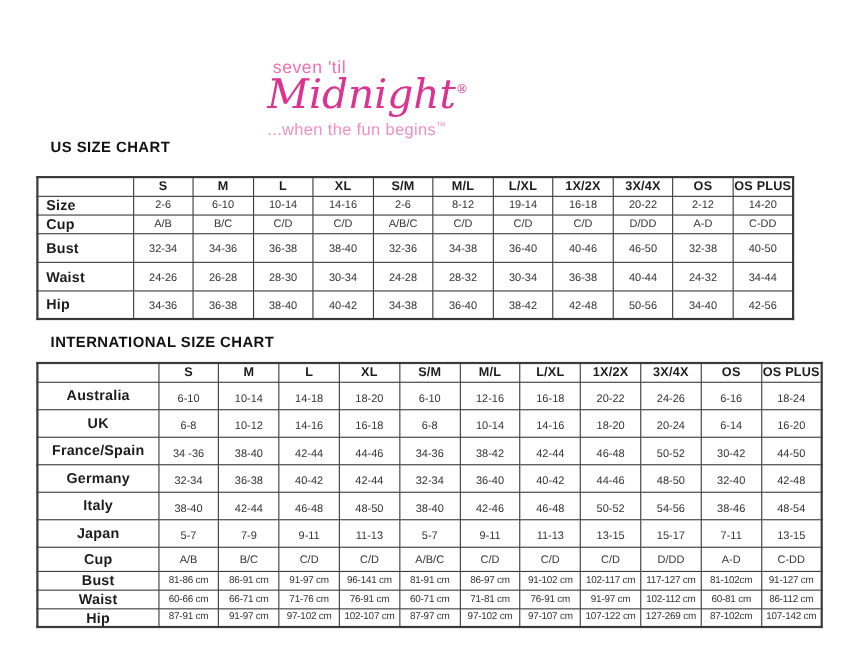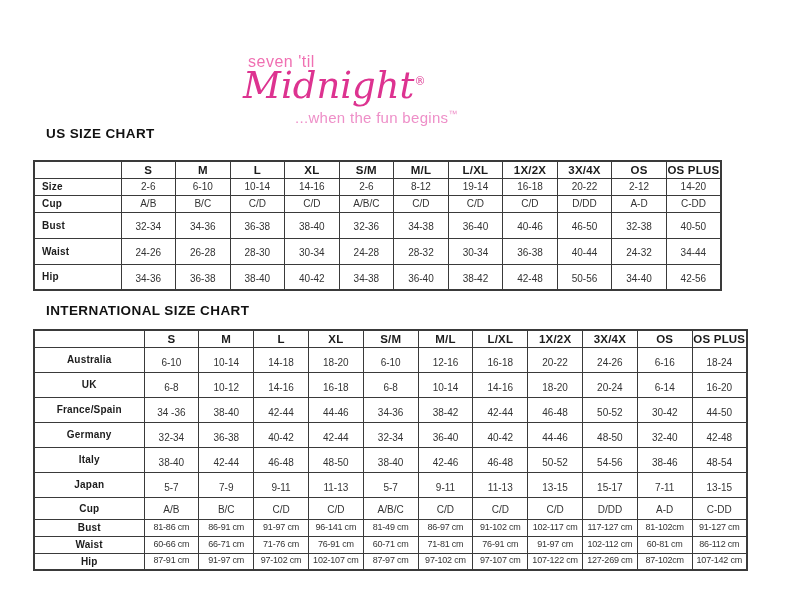--- a/index.html
+++ b/index.html
@@ -15,21 +15,21 @@
   .logo { position: absolute; top: 54px; left: 243px; }
   .logo-line1 {
     font-size: 16px; letter-spacing: .5px; margin-left: 5px; line-height: 1;
   }
   .logo-line2 {
     font-family: "DejaVu Serif", serif; font-style: italic;
     font-size: 37px; line-height: 1; margin-top: -3px;
   }
   .logo-line2 .reg { font-size: 11px; vertical-align: super; font-style: normal; }
   .logo-tagline {
-    font-size: 15px; margin-left: 52px; margin-top: 6px; letter-spacing: .3px; line-height: 1;
+    font-size: 15px; margin-top: 6px; letter-spacing: .3px; line-height: 1;
   }
   .logo-tagline .tm { font-size: 9px; vertical-align: super; }
 
   
   .chart-title {
     position: absolute; left: 46px; margin: 0;
     font-size: 13.5px; font-weight: bold; color: #111;
     letter-spacing: .4px;
   }
   #us-title { top: 126px; text-align: center; }
@@ -53,21 +53,21 @@
   }
 
   .size-table thead tr { height: 17px; }
   .size-table thead th {
     font-size: 11.5px; font-weight: bold; color: #1c1c1c;
     text-align: center; vertical-align: middle; letter-spacing: .2px;
   }
 
   .size-table tbody tr { height: 17px; }
   .size-table th.row-label {
-    font-size: 10px; font-weight: bold; color: #1c1c1c;
+    font-size: 13px; font-weight: bold; color: #1c1c1c;
     vertical-align: middle; letter-spacing: .2px;
   }
   #us-table th.row-label { text-align: left; padding-left: 7px; }
   #intl-table th.row-label { text-align: center; }
 
   .size-table td.value {
     font-size: 10px; color: #333;
     text-align: center; vertical-align: middle;
   }
 
@@ -336,21 +336,21 @@
           <td class="value">D/DD</td>
           <td class="value">A-D</td>
           <td class="value">C-DD</td>
         </tr>
         <tr class="kind-measurement-cm">
           <th class="row-label">Bust</th>
           <td class="value">81-86 cm</td>
           <td class="value">86-91 cm</td>
           <td class="value">91-97 cm</td>
           <td class="value">96-141 cm</td>
-          <td class="value">81-49 cm</td>
+          <td class="value">81-91 cm</td>
           <td class="value">86-97 cm</td>
           <td class="value">91-102 cm</td>
           <td class="value">102-117 cm</td>
           <td class="value">117-127 cm</td>
           <td class="value">81-102cm</td>
           <td class="value">91-127 cm</td>
         </tr>
         <tr class="kind-measurement-cm">
           <th class="row-label">Waist</th>
           <td class="value">60-66 cm</td>

